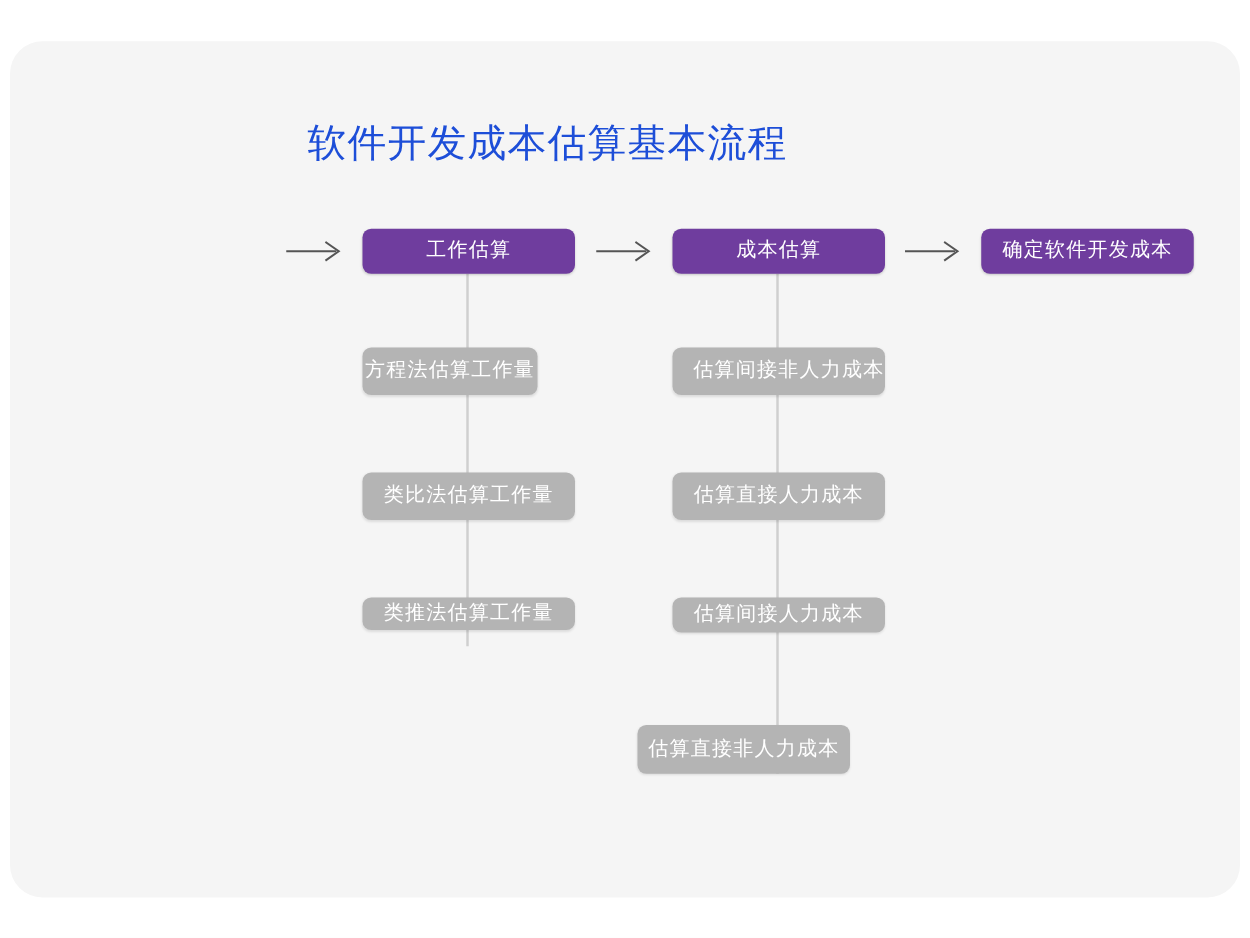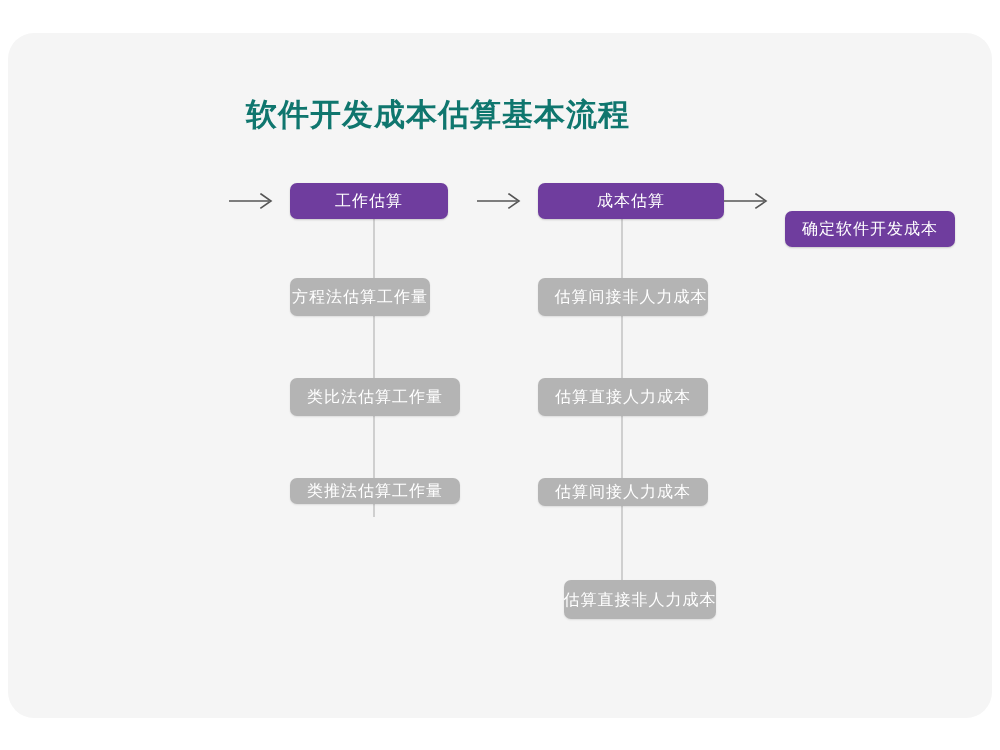--- a/index.html
+++ b/index.html
@@ -34,22 +34,22 @@
 
   .title {
     position: absolute;
     left: 0;
     top: 95px;
     width: 876px;
     text-align: center;
     font-size: 31px;
     line-height: 40px;
     letter-spacing: 1px;
-    color: #0f766e;
-    font-weight: 700;
+    color: #1d4ed8;
+    font-weight: 400;
   }
 
   
   .vline {
     position: absolute;
     width: 2px;
     background: #cfcfcf;
     z-index: 1;
   }
 
@@ -95,50 +95,50 @@
 <div id="canvas">
 
   <div class="card"></div>
 
   <div class="title">软件开发成本估算基本流程</div>
 
   <div class="vline" style="left:373px; top:219px; height:298px;"></div>
   <div class="vline" style="left:621px; top:219px; height:400px;"></div>
 
 
-  <div class="node primary" style="left:290px; top:183px; width:158px; height:36px;text-align:right;">
+  <div class="node primary" style="left:290px; top:183px; width:170px; height:36px;text-align:right;">
     <span>工作估算</span>
   </div>
   <div class="node secondary" style="left:290px; top:278px; width:140px; height:38px;">
     <span>方程法估算工作量</span>
   </div>
   <div class="node secondary" style="left:290px; top:378px; width:170px; height:38px;">
     <span>类比法估算工作量</span>
   </div>
   <div class="node secondary" style="left:290px; top:478px; width:170px; height:26px;">
     <span>类推法估算工作量</span>
   </div>
 
-  <div class="node primary" style="left:538px; top:183px; width:186px; height:36px;">
+  <div class="node primary" style="left:538px; top:183px; width:170px; height:36px;">
     <span>成本估算</span>
   </div>
   <div class="node secondary" style="left:538px; top:278px; width:170px; height:38px;padding-left:16px;">
     <span>估算间接非人力成本</span>
   </div>
   <div class="node secondary" style="left:538px; top:378px; width:170px; height:38px;">
     <span>估算直接人力成本</span>
   </div>
   <div class="node secondary" style="left:538px; top:478px; width:170px; height:28px;">
     <span>估算间接人力成本</span>
   </div>
-  <div class="node secondary" style="left:564px; top:580px; width:152px; height:39px;text-align:center;">
+  <div class="node secondary" style="left:510px; top:580px; width:170px; height:39px;text-align:center;">
     <span>估算直接非人力成本</span>
   </div>
 
-  <div class="node primary" style="left:785px; top:183px; width:170px; height:36px;margin-top:28px;">
+  <div class="node primary" style="left:785px; top:183px; width:170px; height:36px;">
     <span>确定软件开发成本</span>
   </div>
 
   <div class="arrow" style="left:228px; top:189px; width:48px;">
     <svg width="48" height="24" viewBox="0 0 48 24">
       <path d="M1 12 H41" stroke="#555555" stroke-width="1.6" fill="none"></path>
       <path d="M33 5 L43 12 L33 19" stroke="#555555" stroke-width="1.6" fill="none" stroke-linecap="square"></path>
     </svg>
   </div>
   <div class="arrow" style="left:476px; top:189px; width:48px;">

